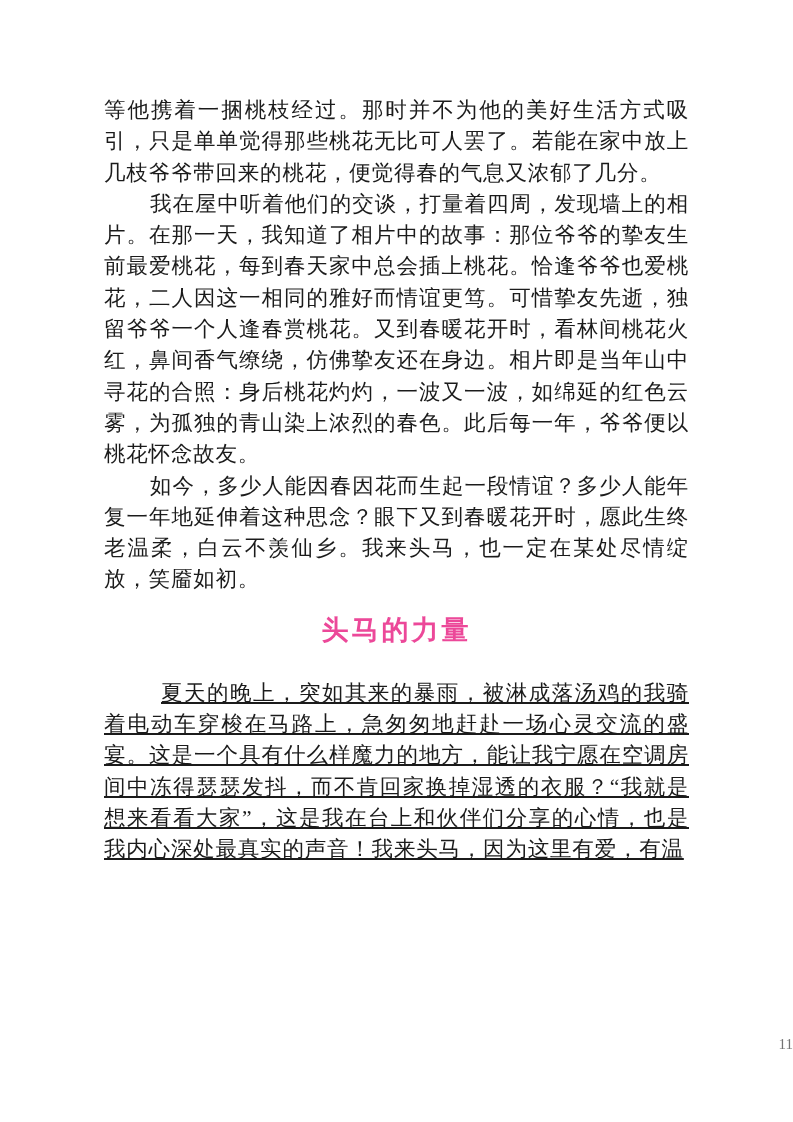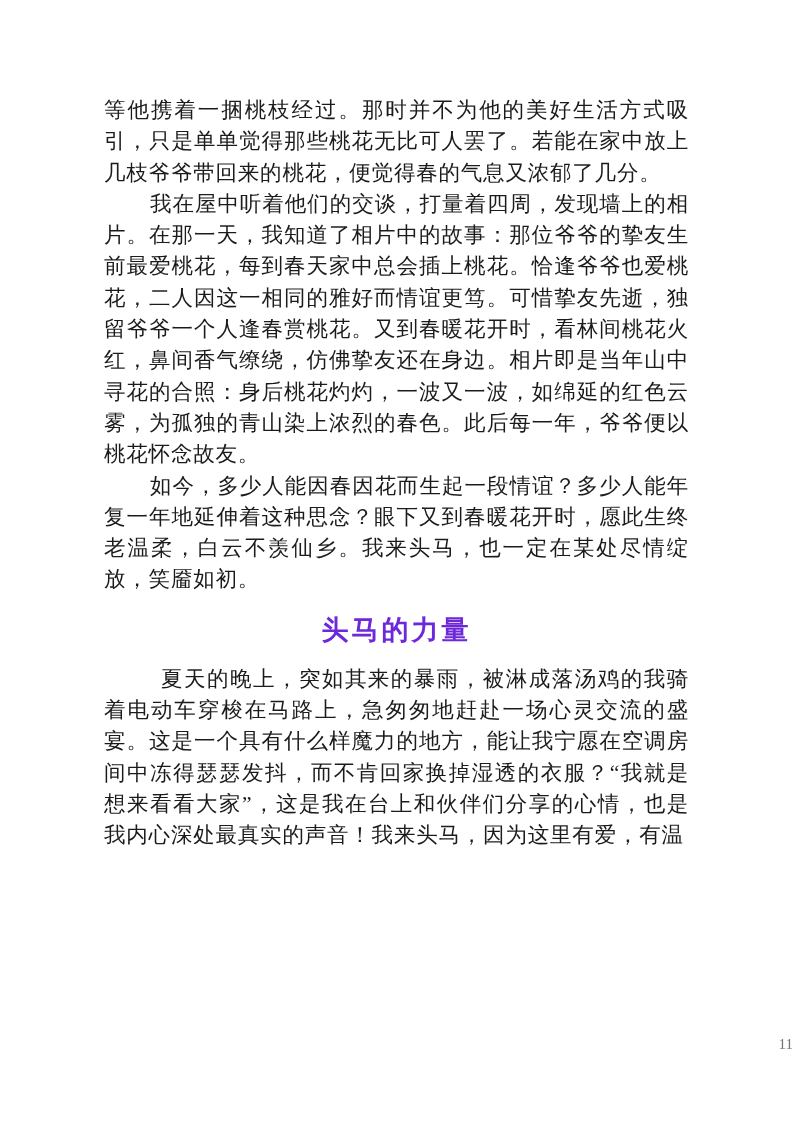--- a/index.html
+++ b/index.html
@@ -29,36 +29,37 @@
     letter-spacing: 0.8px;
     text-align: justify;
     text-justify: inter-ideograph;
     text-indent: 46px;
   }
   .para.continuation {
     text-indent: 0;
   }
   .para.first-of-article {
     text-indent: 57px;
-    margin-top: 18px;
+    margin-top: 32px;
+    text-decoration: underline;
   }
   .attribution {
     float: right;
     text-indent: 0;
     letter-spacing: 0.8px;
   }
   .article-title {
     margin: 18px 0 0 0;
     text-align: center;
     font-family: "Liberation Sans", sans-serif;
     font-weight: bold;
     font-size: 27px;
     line-height: 32px;
     letter-spacing: 3px;
-    color: #6d28d9;
+    color: #ec4899;
   }
   .page-number {
     position: absolute;
     top: 1036px;
     left: 0;
     width: 100%;
     text-align: right;
     font-size: 15px;
     color: #737373;
     font-family: "Liberation Serif", serif;

